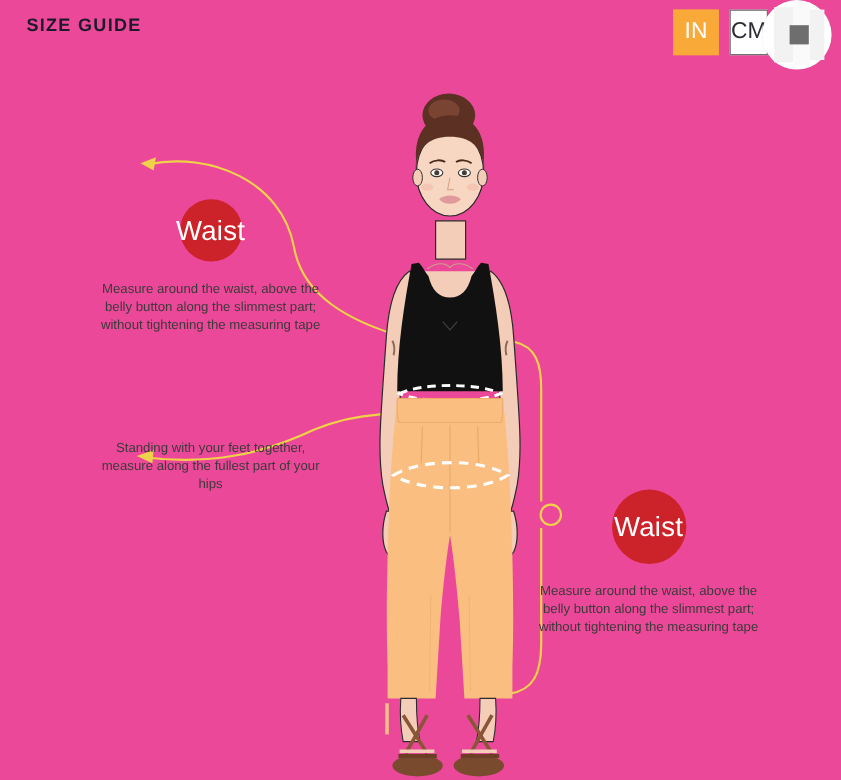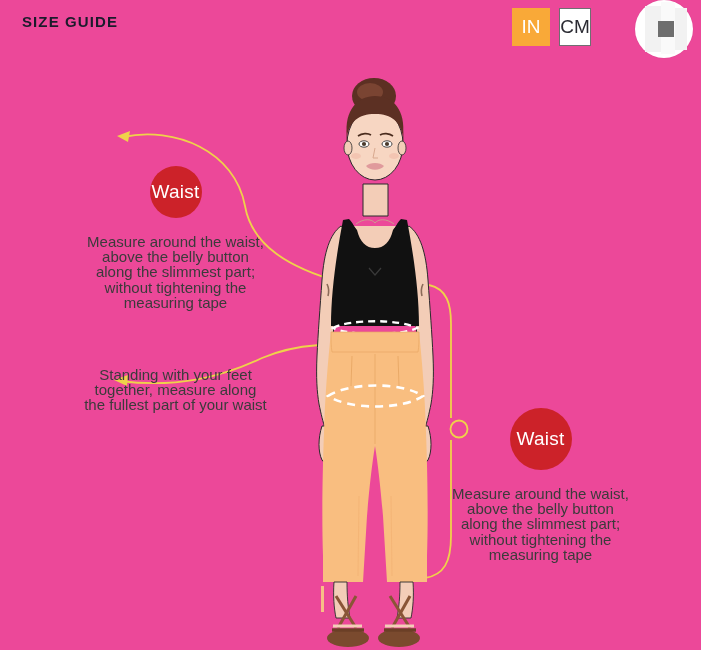--- a/index.html
+++ b/index.html
@@ -12,21 +12,21 @@
   #root { position:relative; width:701px; height:650px; background:#ec4899; }
 
   
   .header { position:absolute; left:0; top:0; width:701px; height:56px; }
   .page-title {
     position:absolute; left:22px; top:13px;
     font-size:15px; font-weight:bold; letter-spacing:1.1px;
     color:#1b1b2b; text-transform:uppercase;
     font-family:"Liberation Sans", sans-serif;
   }
-  .unit-toggle { position:absolute; left:512px; top:8px; display:flex; }
+  .unit-toggle { position:absolute; left:561px; top:8px; display:flex; }
   .unit-btn {
     width:38px; height:38px;
     display:flex; align-items:center; justify-content:center;
     font-size:19px; font-family:"Liberation Sans", sans-serif;
     cursor:pointer; user-select:none;
   }
   .unit-btn.active { background:#F9A938; color:#ffffff; border:1px solid #F9A938; }
   .unit-btn.inactive { background:#ffffff; color:#2b2b33; border:1px solid #6f6f72; margin-left:9px; width:32px; }
 
   .close-btn {
@@ -45,25 +45,25 @@
   
   .stage { position:absolute; left:0; top:56px; width:701px; height:594px; }
   .stage svg { position:absolute; left:0; top:0; }
 
   
   .callout { position:absolute; text-align:center; }
   .badge {
     border-radius:50%;
     background:#CC2229; color:#ffffff;
     display:flex; align-items:center; justify-content:center;
-    font-size:19px; font-family:"Liberation Sans", sans-serif;
+    font-size:23px; font-family:"Liberation Sans", sans-serif;
     letter-spacing:0.2px;
   }
   .desc {
-    font-size:15px; line-height:15.2px; color:#3b3b3b;
+    font-size:11px; line-height:15.2px; color:#3b3b3b;
     font-family:"Liberation Sans", sans-serif;
   }
 
   .callout-waist { left:83px; top:110px; width:185px; }
   .callout-waist .badge { width:52px; height:52px; margin:0 auto; }
   .callout-waist .desc { margin-top:16px; }
 
   .callout-hip { left:83px; top:295px; width:185px; }
   .callout-hip .badge { width:52px; height:52px; margin:0 auto; }
   .callout-hip .desc { margin-top:16px; }
@@ -192,21 +192,21 @@
 
       </g>
     </svg>
 
     <div class="callout callout-waist">
       <div class="badge">Waist</div>
       <div class="desc">Measure around the waist, above the belly button along the slimmest part; without tightening the measuring tape</div>
     </div>
 
     <div class="callout callout-hip">
-      <div class="desc">Standing with your feet together, measure along the fullest part of your waist</div>
+      <div class="desc">Standing with your feet together, measure along the fullest part of your hips</div>
     </div>
 
     <div class="callout callout-length">
       <div class="badge">Waist</div>
       <div class="desc">Measure around the waist, above the belly button along the slimmest part; without tightening the measuring tape</div>
     </div>
 
   </div>
 </div>
 

